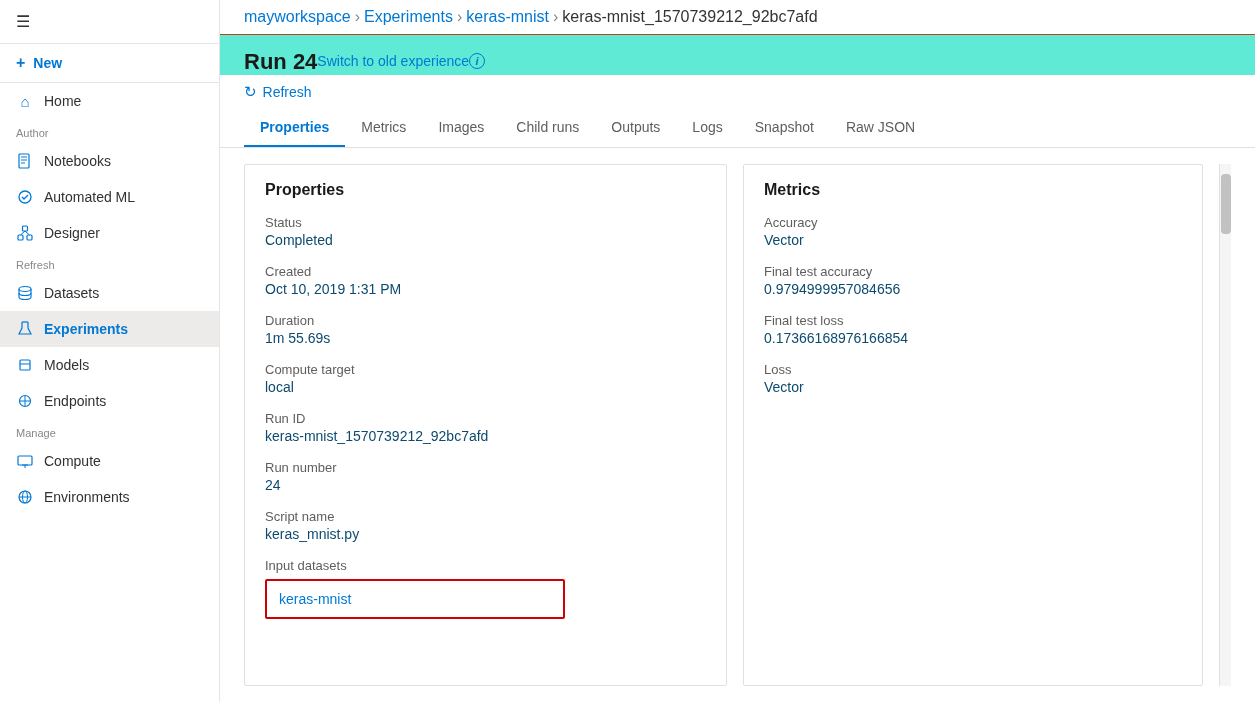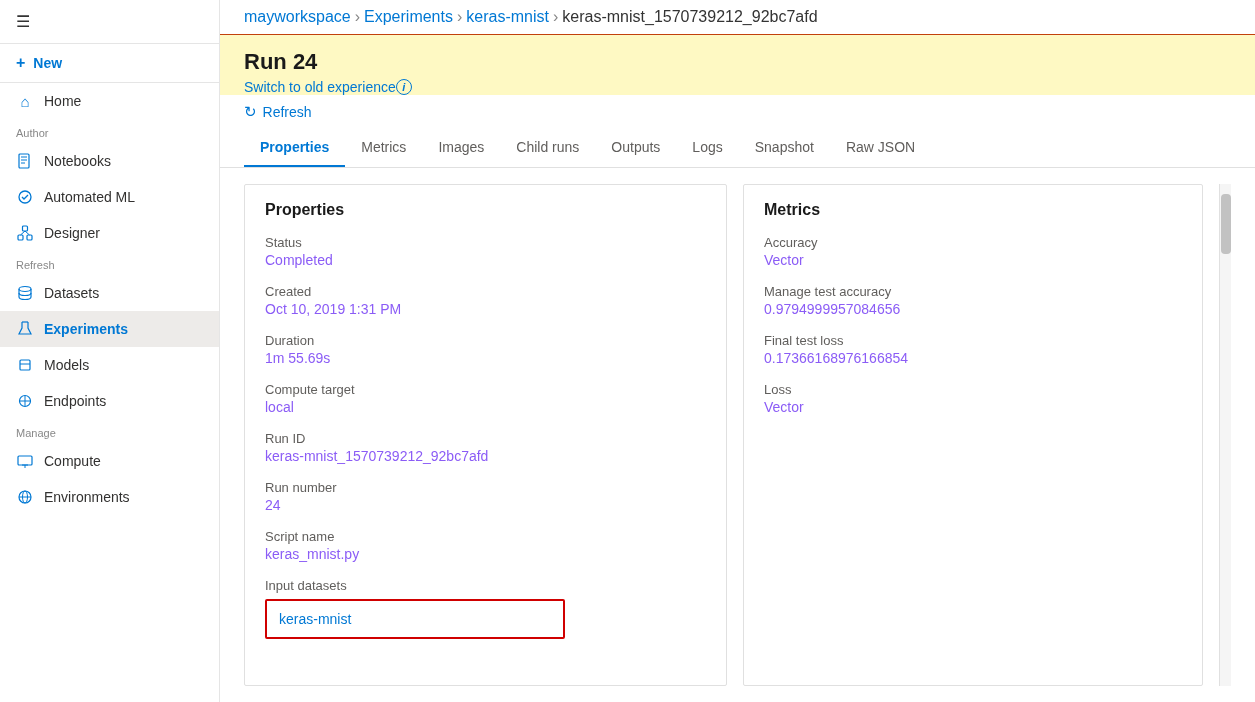--- a/index.html
+++ b/index.html
@@ -78,24 +78,23 @@
       border-bottom: 1px solid #c2410c;
       background: #fff;
     }
     .breadcrumb span.sep { color: #888; }
     .breadcrumb a { color: #0078d4; text-decoration: none; cursor: pointer; }
     .breadcrumb .current { color: #333; }
 
     
     .page-header {
       padding: 14px 24px 0;
-      background: #fef9c3;
+      background: #5eead4;
       display: flex;
       align-items: flex-start;
-      flex-direction: column;
     }
     .page-title { font-size: 22px; font-weight: 600; color: #1a1a1a; }
     .switch-link { font-size: 14px; color: #0078d4; cursor: pointer; text-decoration: none; display: flex; align-items: center; margin-top: 4px; }
 
     
     .refresh-bar {
       padding: 8px 24px;
       background: #fff;
     }
     .refresh-btn {
@@ -159,21 +158,21 @@
     .prop-row {
       margin-bottom: 16px;
     }
     .prop-label {
       font-size: 13px;
       color: #605e5c;
       margin-bottom: 2px;
     }
     .prop-value {
       font-size: 14px;
-      color: #8b5cf6;
+      color: #0c4a6e;
     }
     .input-datasets-box {
       border: 2px solid #d00000;
       border-radius: 2px;
       padding: 10px 12px;
       margin-top: 4px;
       display: inline-block;
       min-width: 300px;
     }
     .input-datasets-link {
@@ -424,21 +423,21 @@
     </div>
 
     <div class="right-panel">
       <div class="panel-title">Metrics</div>
 
       <div class="prop-row">
         <div class="prop-label">Accuracy</div>
         <div class="prop-value">Vector</div>
       </div>
       <div class="prop-row">
-        <div class="prop-label">Manage test accuracy</div>
+        <div class="prop-label">Final test accuracy</div>
         <div class="prop-value">0.9794999957084656</div>
       </div>
       <div class="prop-row">
         <div class="prop-label">Final test loss</div>
         <div class="prop-value">0.17366168976166854</div>
       </div>
       <div class="prop-row">
         <div class="prop-label">Loss</div>
         <div class="prop-value">Vector</div>
       </div>

